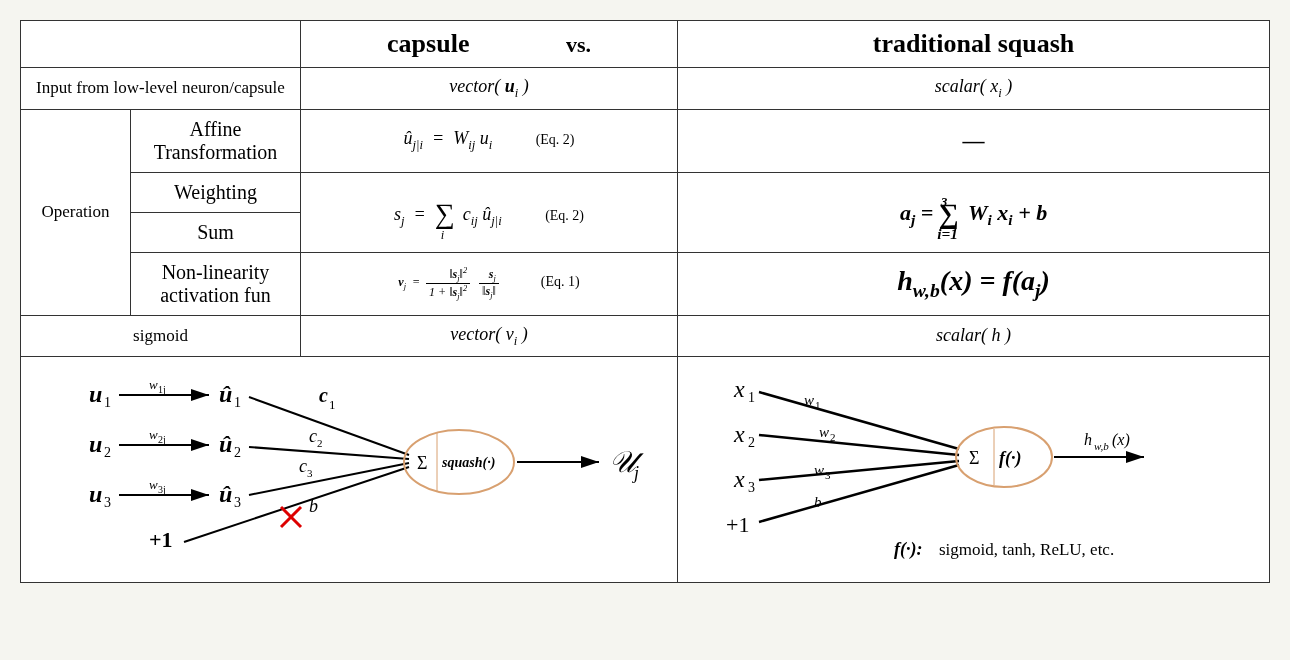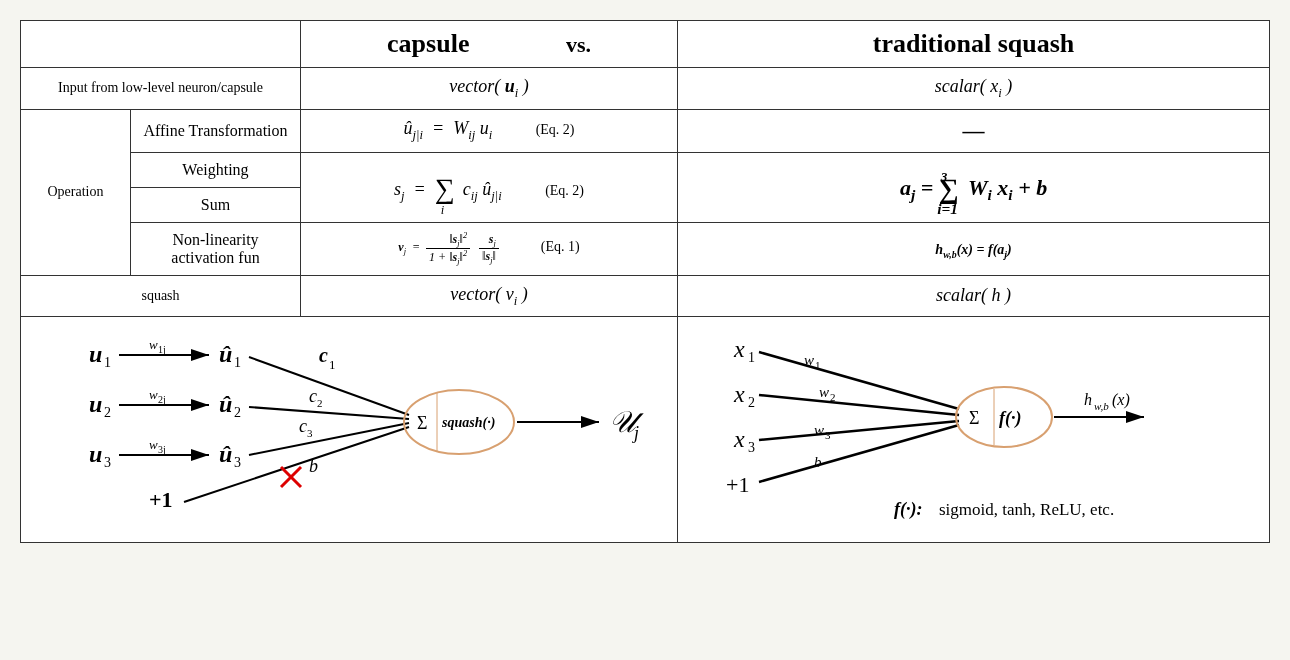--- a/index.html
+++ b/index.html
@@ -24,24 +24,24 @@
   text-align: center;
   vertical-align: middle;
   font-size: 18px;
 }
 .header-row td {
   font-weight: bold;
   font-size: 26px;
   text-align: center;
 }
 .row-label {
-  font-size: 14px;
+  font-size: 17px;
 }
 .sublabel {
-  font-size: 16px;
+  font-size: 20px;
 }
 .eq {
   font-style: italic;
   font-family: "Times New Roman", serif;
 }
 .eqlabel {
   margin-left: 39px;
   font-style: normal;
   font-size: 14px;
 }
@@ -126,26 +126,26 @@
         </span>
         &nbsp;
         <span class="fraction">
           <span class="num"><span class="bold">s</span><span class="sub">j</span></span>
           <span class="den">‖<span class="bold">s</span><span class="sub">j</span>‖</span>
         </span>
       </span>
       <span class="eqlabel">(Eq. 1)</span>
     </td>
     <td>
-      <span class="eq bold" style="font-size:14px;">h<span class="sub">w,b</span>(x) = f(a<span class="sub">j</span>)</span>
-    </td>
-  </tr>
-
-  <tr>
-    <td colspan="2" class="row-label">squash</td>
+      <span class="eq bold" style="font-size:28px;">h<span class="sub">w,b</span>(x) = f(a<span class="sub">j</span>)</span>
+    </td>
+  </tr>
+
+  <tr>
+    <td colspan="2" class="row-label">sigmoid</td>
     <td>
       <span class="eq">vector( <span>v</span><span class="sub">i</span> )</span>
     </td>
     <td>
       <span class="eq">scalar( <span>h</span> )</span>
     </td>
   </tr>
 
   <tr>
     <td colspan="3" class="diagram-cell">

